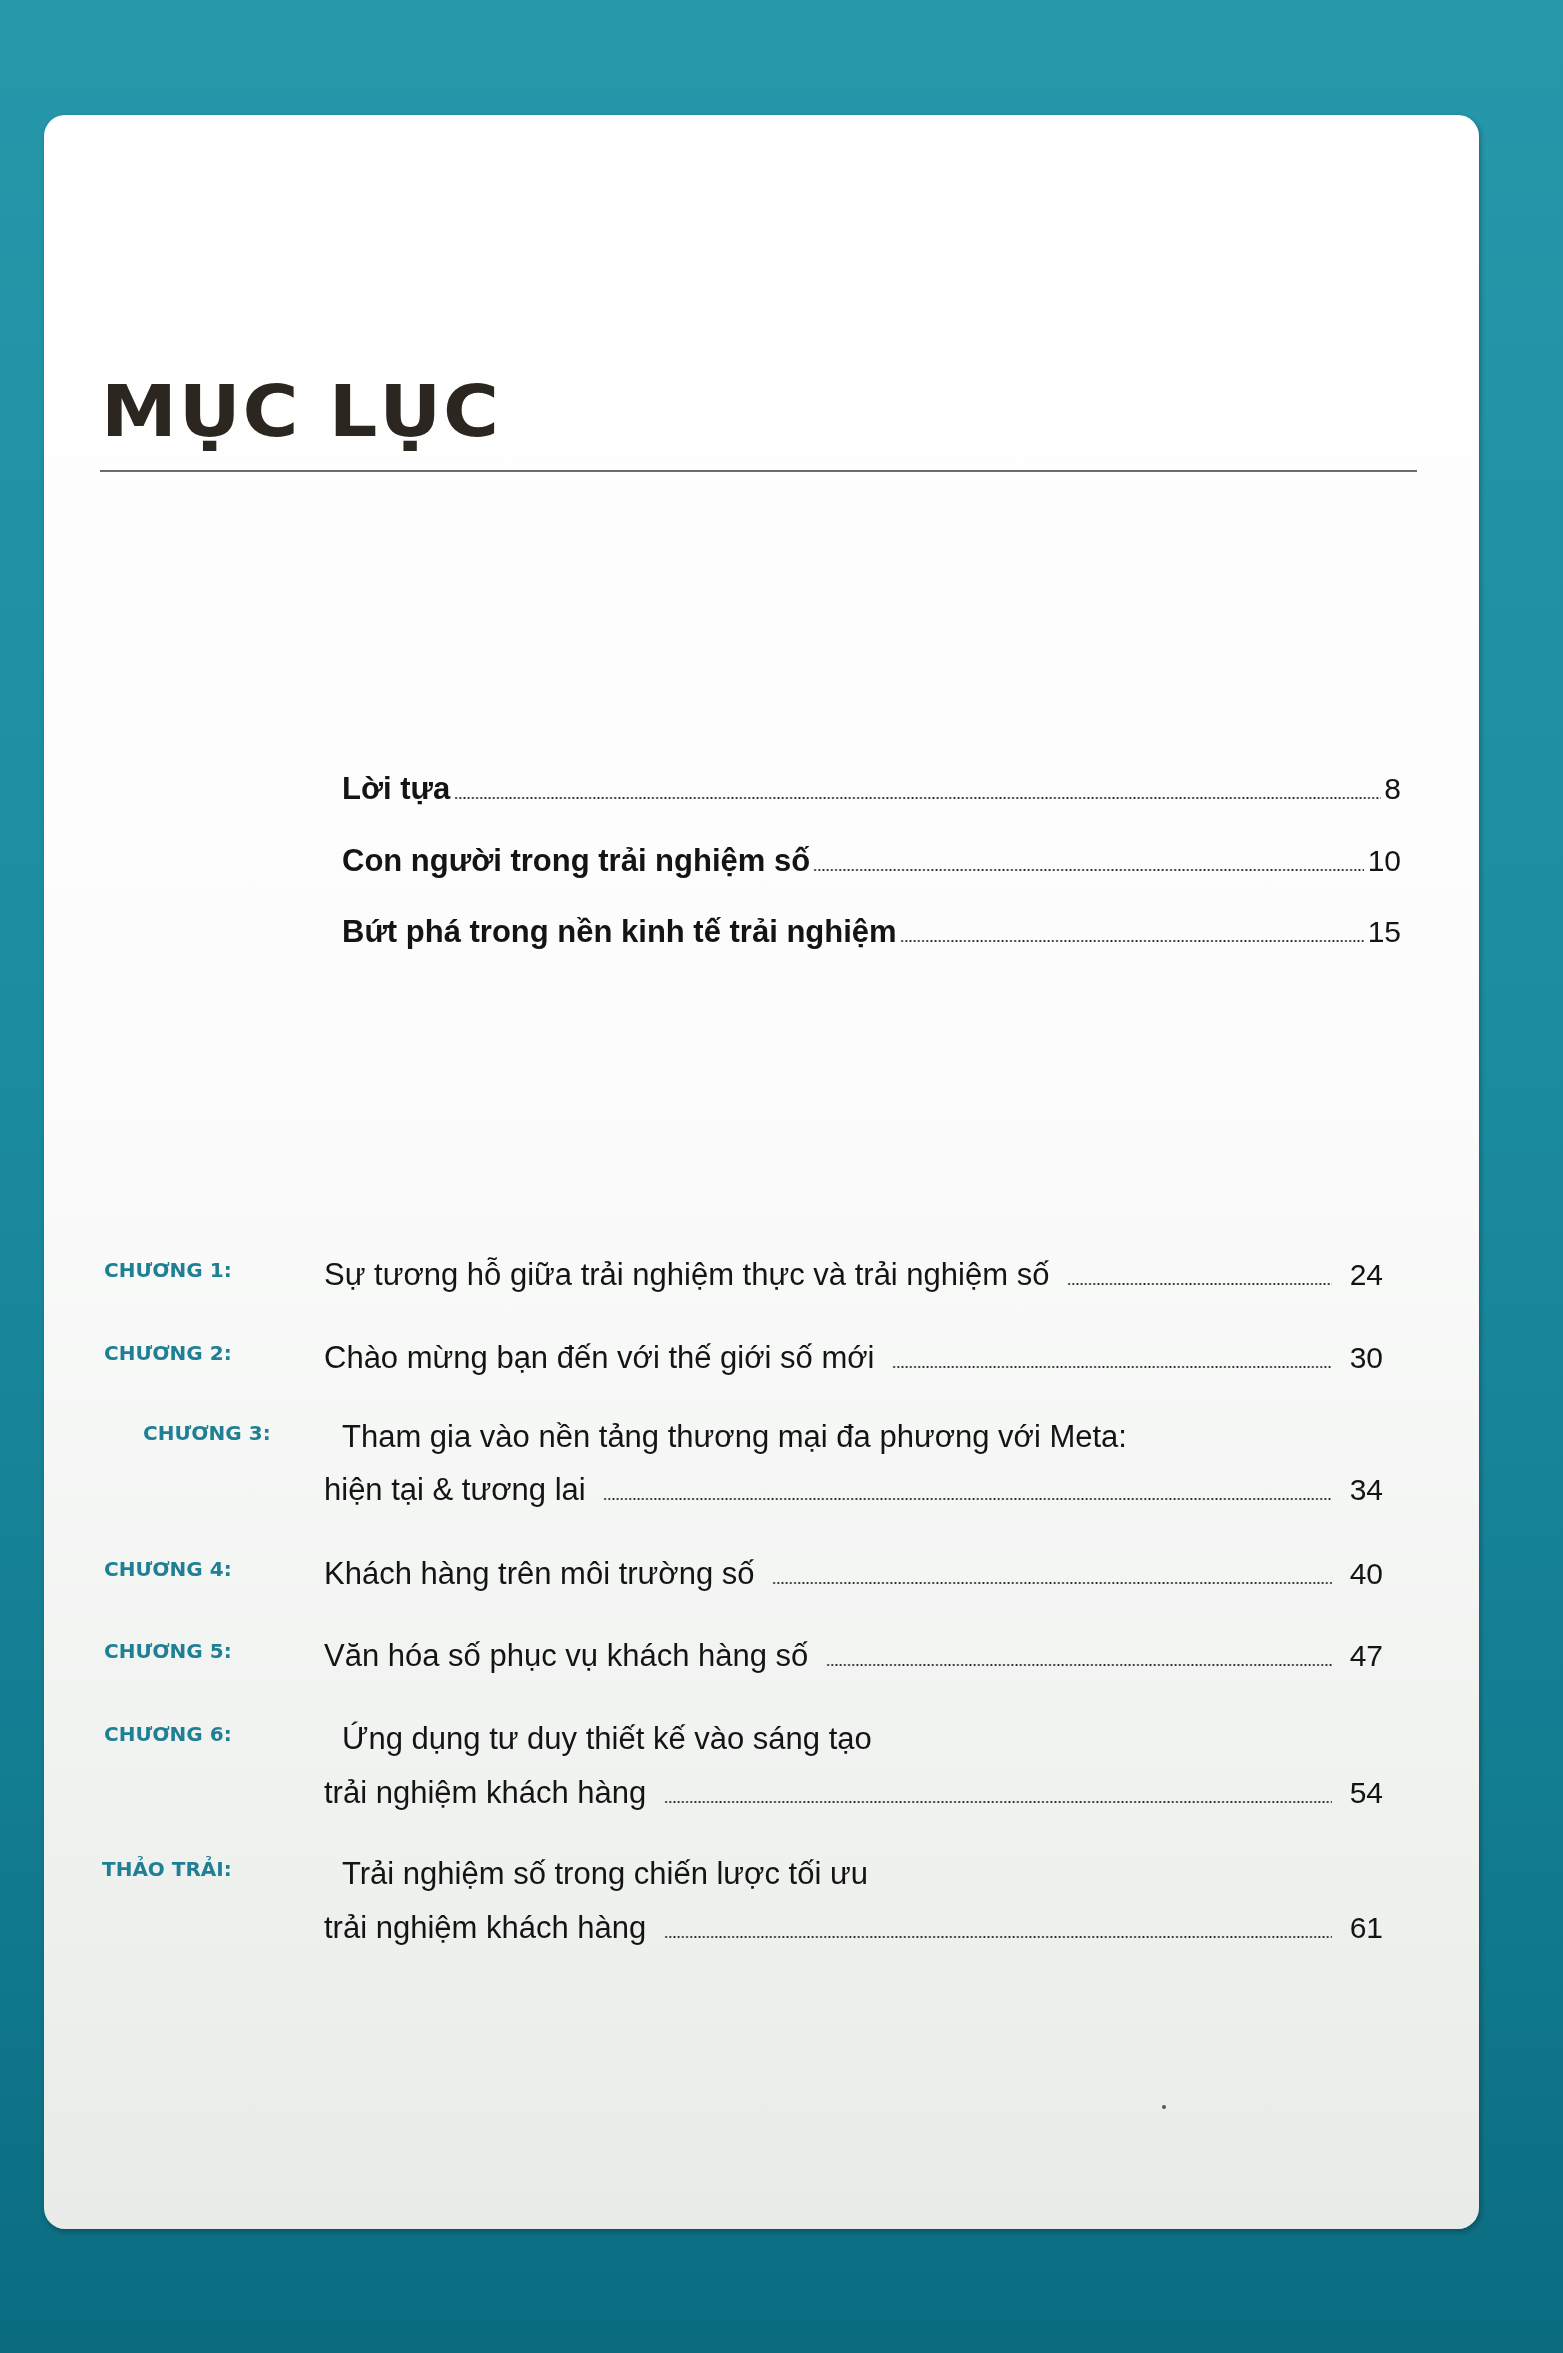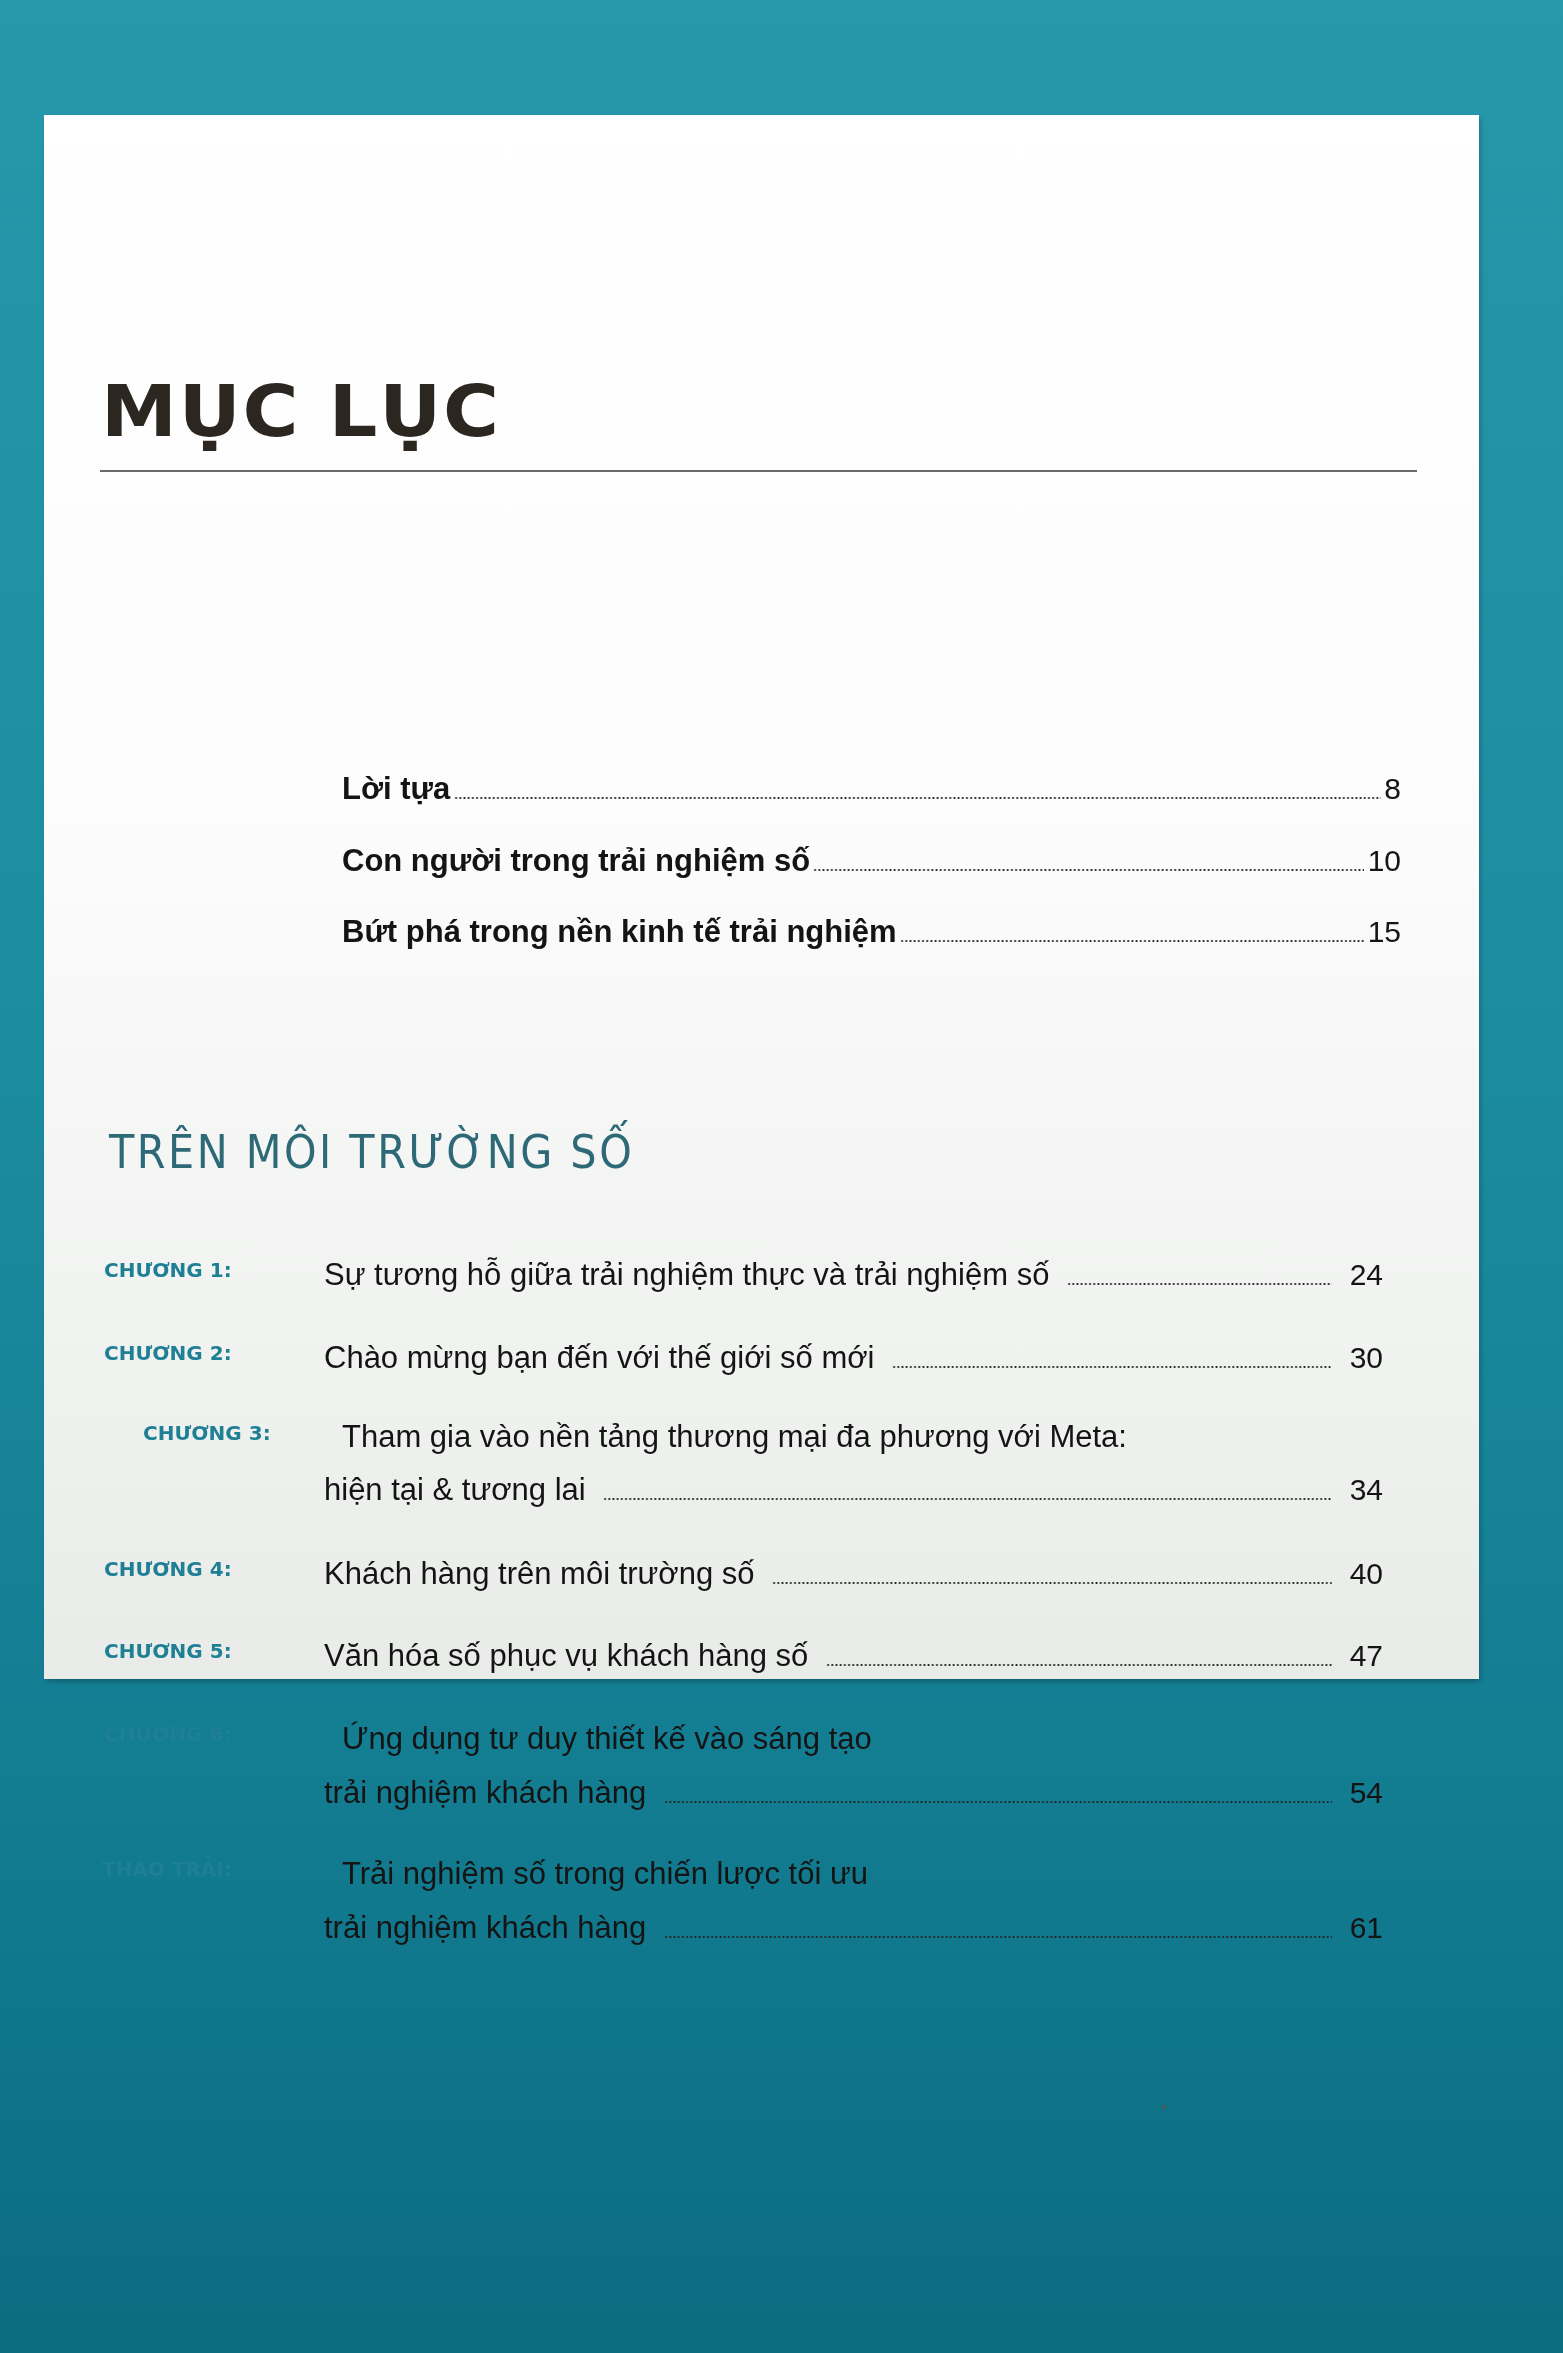--- a/index.html
+++ b/index.html
@@ -2,23 +2,24 @@
 <html style="font-size:13.3px"><head>
 <meta charset="utf-8">
 <style>
   html, body { margin: 0; padding: 0; }
   body {
     width: 1564px; height: 2354px; position: relative; overflow: hidden;
     background: linear-gradient(180deg, #2797aa 0%, #1d8ea2 40%, #137d92 75%, #0b6c80 100%);
     font-family: "Liberation Sans", "DejaVu Sans", sans-serif;
   }
   .page {
-    position: absolute; left: 44px; top: 115px; width: 1435px; height: 1564px;
+    position: absolute; left: 44px; top: 115px; width: 1435px; height: 2114px;
     background: linear-gradient(180deg, #ffffff 0%, #fbfcfb 45%, #f0f2f0 80%, #e8ebe8 100%);
     box-shadow: 1.7px 2.5px 5px rgba(0,0,0,0.25);
+    border-radius: 21px;
   }
   .title {
     position: absolute; left: 57px; top: 260px;
     font-family: "DejaVu Sans", sans-serif; font-weight: 700;
     font-size: 72px; letter-spacing: 1.7px; color: #2b2620; line-height: 1;
     transform: scaleX(1.06); transform-origin: left top;
   }
   .rule {
     position: absolute; left: 56px; top: 355px; width: 1317px; height: 1.7px;
     background: #6a6a6a;
@@ -76,21 +77,20 @@
     <span class="text">Con người trong trải nghiệm số</span>
     <span class="leader"></span>
     <span class="pg">10</span>
   </div>
   <div class="entry front" style="top:801px;">
     <span class="text">Bứt phá trong nền kinh tế trải nghiệm</span>
     <span class="leader"></span>
     <span class="pg">15</span>
   </div>
 
-  <div class="part" style="top:1014px;">TRÊN MÔI TRƯỜNG SỐ</div>
 
   <div class="ch-label" style="top:1145px;">CHƯƠNG 1:</div>
   <div class="entry ch" style="top:1144px;">
     <span class="text">Sự tương hỗ giữa trải nghiệm thực và trải nghiệm số</span>
     <span class="leader"></span>
     <span class="pg">24</span>
   </div>
 
   <div class="ch-label" style="top:1228px;">CHƯƠNG 2:</div>
   <div class="entry ch" style="top:1227px;">

